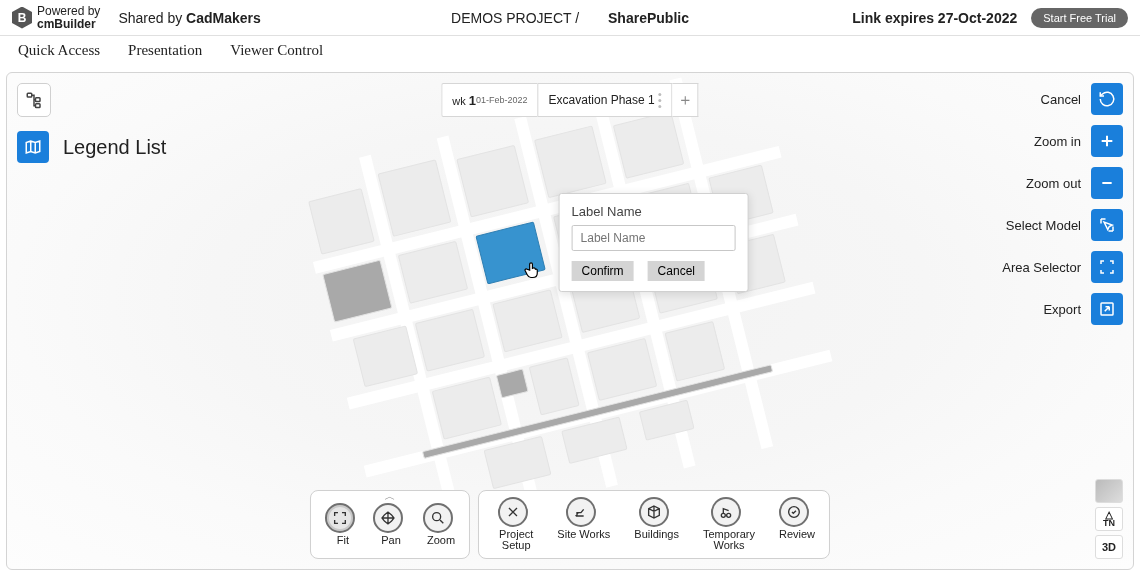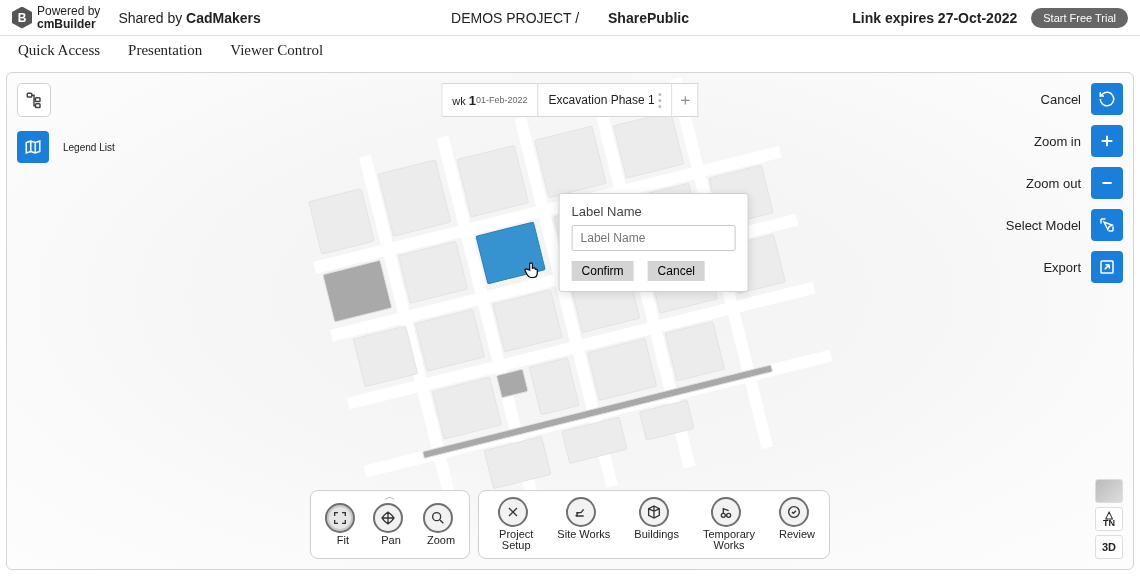--- a/index.html
+++ b/index.html
@@ -242,21 +242,21 @@
       <path d="M9 5.5h3v14h2M12 11.5h2"></path>
     </svg>
   </div>
 
   <div class="legend-row">
     <div class="sq-btn">
       <svg width="18" height="18" viewBox="0 0 24 24" fill="none" stroke="#fff" stroke-width="2">
           <path d="M9 4L3 6v14l6-2 6 2 6-2V4l-6 2-6-2zM9 4v14M15 6v14"></path>
         </svg>
     </div>
-    <span style="font-size:10px">Legend List</span>
+    <span style="font-size:20px">Legend List</span>
   </div>
 
   <div class="timeline">
     <div class="tl-card first">
       <div class="wk"><span>wk </span><b>1</b></div>
       <div class="wk-date">01-Feb-2022</div>
     </div>
     <div class="tl-card mid">
       <span class="phase">Excavation Phase 1</span>
       <div class="tl-handle">
@@ -306,20 +306,28 @@
     <div class="rtool">
       <span class="rtool-label">Select Model</span>
       <div class="sq-btn">
         <svg width="18" height="18" viewBox="0 0 24 24" fill="none" stroke="#fff" stroke-width="2">
             <path d="M4 4h6M4 4v6M20 20h-6M20 20v-6"></path>
             <path d="M8 8l5 10 2-4 4-2z"></path>
           </svg>
       </div>
     </div>
     <div class="rtool">
+      <span class="rtool-label">Area Selector</span>
+      <div class="sq-btn">
+        <svg width="18" height="18" viewBox="0 0 24 24" fill="none" stroke="#fff" stroke-width="2">
+            <path d="M4 8V4h4M16 4h4v4M20 16v4h-4M8 20H4v-4"></path>
+          </svg>
+      </div>
+    </div>
+    <div class="rtool">
       <span class="rtool-label">Export</span>
       <div class="sq-btn">
         <svg width="18" height="18" viewBox="0 0 24 24" fill="none" stroke="#fff" stroke-width="2">
             <rect x="4" y="4" width="16" height="16" rx="1"></rect>
             <path d="M9 15l6-6M15 9h-5M15 9v5"></path>
           </svg>
       </div>
     </div>
   </div>
 

